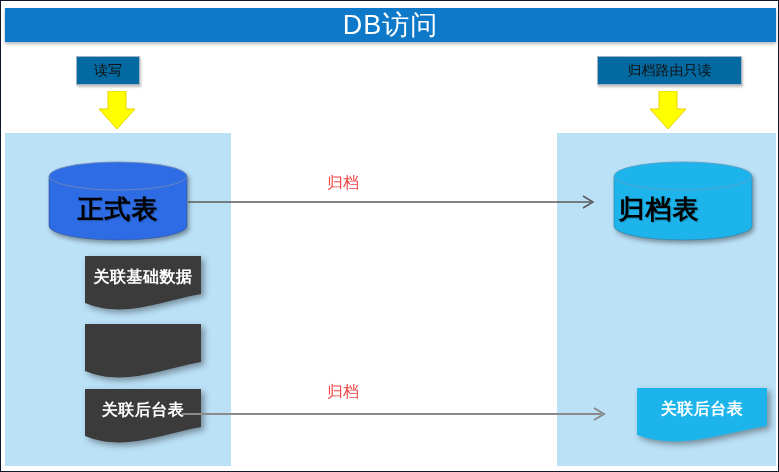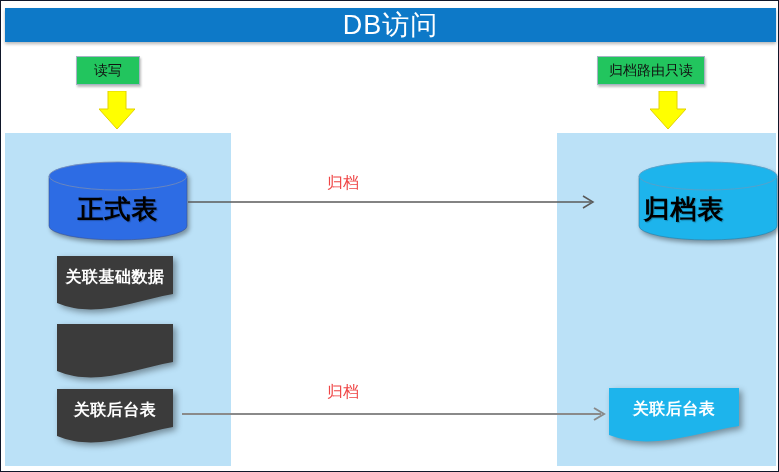--- a/index.html
+++ b/index.html
@@ -9,46 +9,46 @@
     border:1px solid #0f172a;box-sizing:border-box;overflow:hidden;
   }
   
   .header{
     position:absolute;left:4px;top:7px;width:771px;height:34px;
     background:#0d79c8;color:#ffffff;display:flex;align-items:center;justify-content:center;
     font-size:27px;letter-spacing:1px;box-shadow:0 2px 3px rgba(0,0,0,0.28);
   }
   
   .note{
-    position:absolute;background:#22c55e;border:1px solid #a6b3c4;
+    position:absolute;background:#0369a1;border:1px solid #a6b3c4;
     display:flex;align-items:center;justify-content:center;
     font-size:14px;color:#111;box-sizing:border-box;
     filter:drop-shadow(1px 2px 1px rgba(0,0,0,0.25));
   }
   .note-left{left:75px;top:55px;width:64px;height:29px;}
-  .note-right{left:596px;top:55px;width:108px;height:29px;}
+  .note-right{left:596px;top:55px;width:145px;height:29px;}
   
   .block-arrow{position:absolute;width:36px;height:38px;}
   .block-arrow-left{left:98px;top:90px;}
   .block-arrow-right{left:649px;top:90px;}
   
   .panel{position:absolute;top:132px;height:333px;background:#bbe1f7;}
   .panel-left{left:4px;width:226px;}
   .panel-right{left:556px;width:219px;}
   
   .cyl{position:absolute;width:140px;height:80px;filter:drop-shadow(2px 3px 2px rgba(0,0,0,0.35));}
   .cyl-left{left:47px;top:160px;}
-  .cyl-right{left:589px;top:160px;padding-left:48px;}
+  .cyl-right{left:564px;top:160px;padding-left:48px;}
   .cyl-label{
     position:absolute;inset:0;display:flex;align-items:center;justify-content:center;
     padding-top:16px;color:#000000;font-weight:bold;font-size:26px;letter-spacing:1px;
     text-shadow:1px 1px 1px rgba(0,0,0,0.25);
   }
   
-  .doc{position:absolute;filter:drop-shadow(3px 3px 3px rgba(0,0,0,0.38));}
+  .doc{position:absolute;filter:drop-shadow(3px 3px 3px rgba(0,0,0,0.38));margin-left:28px;}
   .doc svg{display:block;}
   .doc-label{
     position:absolute;left:0;right:0;top:0;bottom:20px;
     display:flex;align-items:center;justify-content:center;
     color:#ffffff;font-weight:bold;font-size:16px;letter-spacing:0.5px;
   }
   .doc1{left:56px;top:255px;width:116px;height:62px;}
   .doc2{left:56px;top:323px;width:116px;height:62px;}
   .doc3{left:56px;top:388px;width:116px;height:62px;}
   .doc-r{left:608px;top:387px;width:130px;height:62px;}

